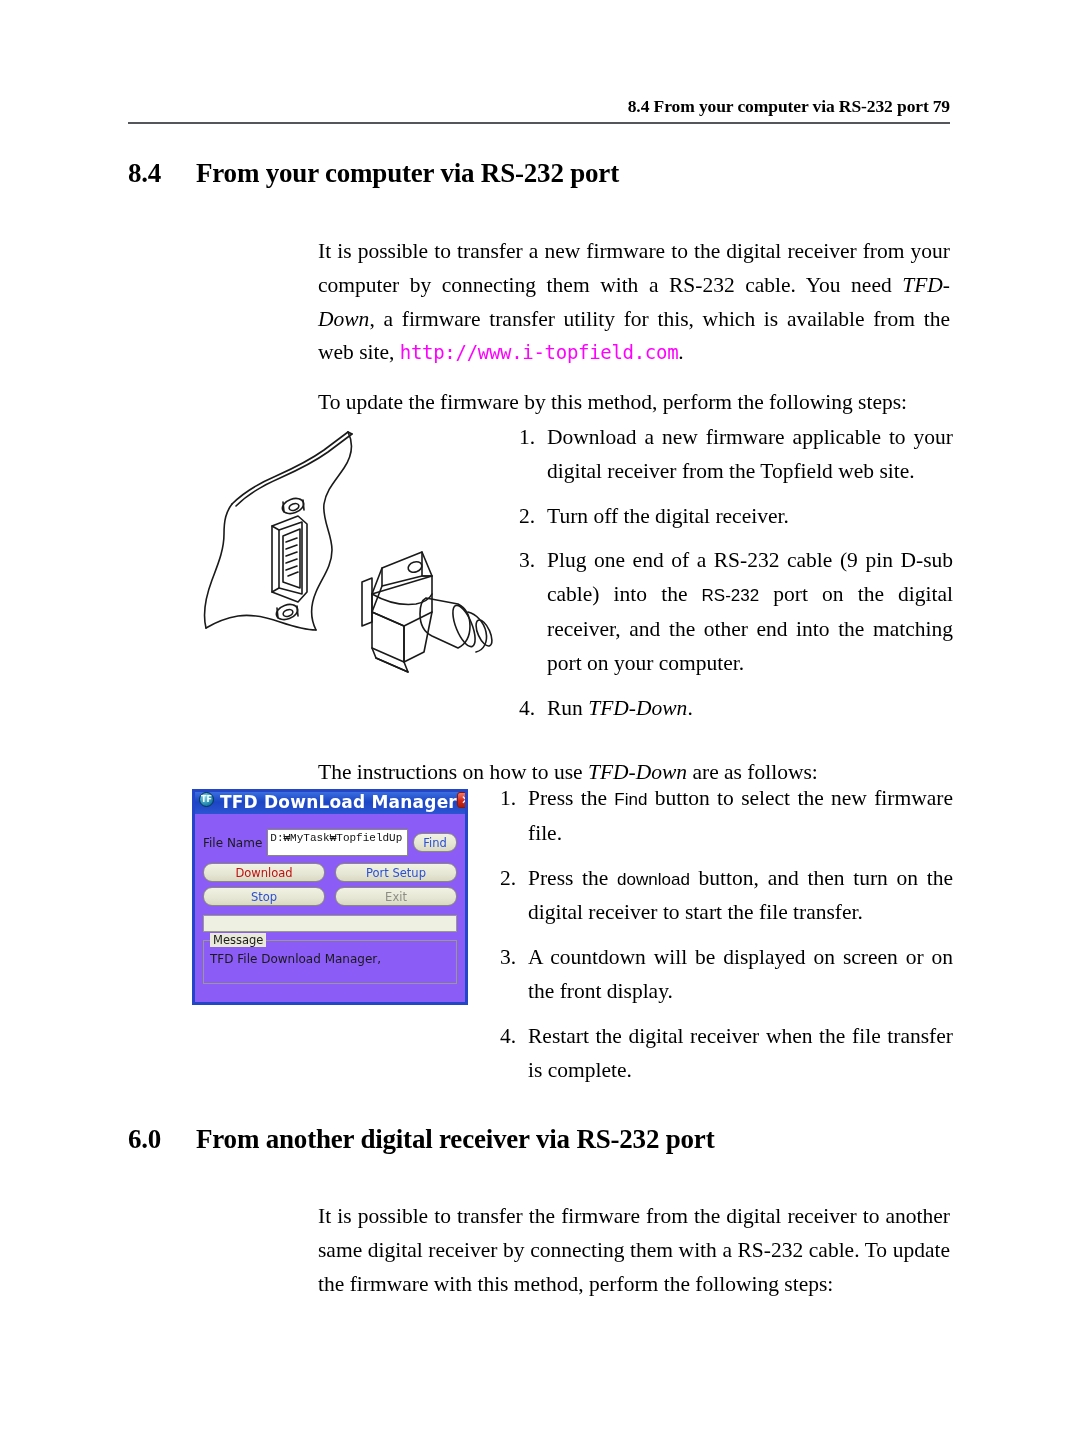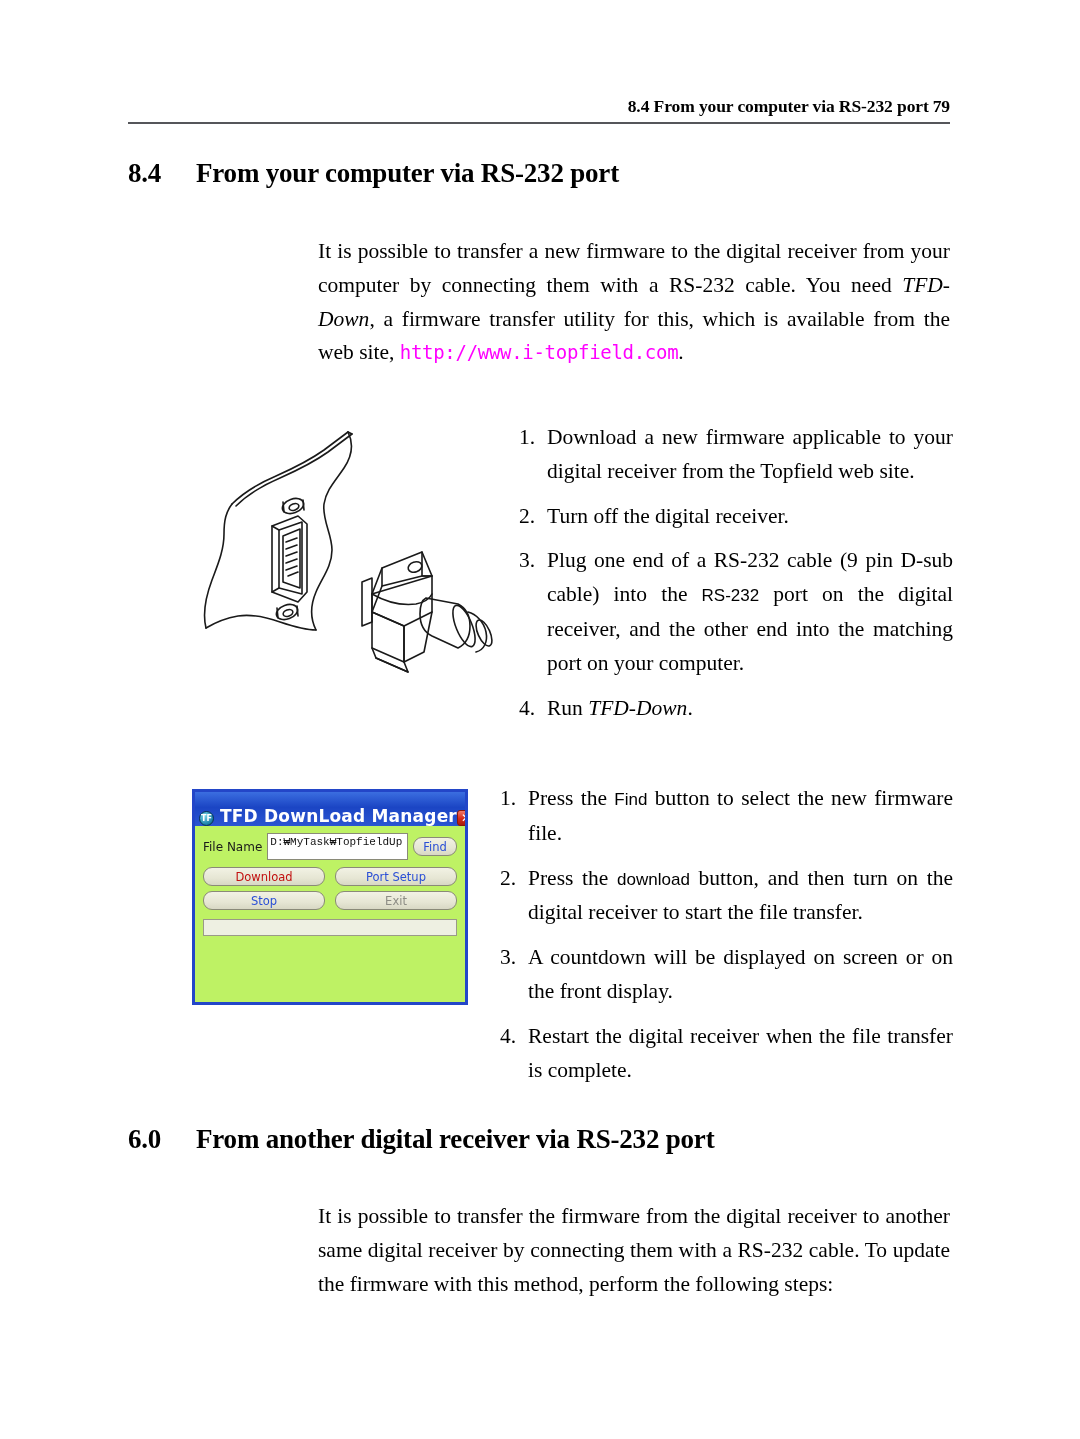--- a/index.html
+++ b/index.html
@@ -148,24 +148,24 @@
     width: 276px;
     height: 216px;
     background: #e9e9d9;
     border: 3px solid #2346c8;
     box-sizing: border-box;
     font-family: "DejaVu Sans", "Liberation Sans", sans-serif;
     overflow: hidden;
   }
   .dlg-titlebar {
     position: relative;
-    height: 34px;
+    height: 22px;
     background: linear-gradient(to bottom, #3b6ee0 0%, #1b45c4 45%, #2b55d2 100%);
     display: flex;
-    align-items: flex-end;
+    align-items: flex-start;
     padding: 0 2px 0 4px;
     box-sizing: border-box;
   }
   .dlg-appicon {
     width: 15px; height: 15px;
     border-radius: 50%;
     background: radial-gradient(circle at 35% 30%, #79d8ea, #1a7fa8 70%, #0d4a66);
     color: #ffffff;
     font-size: 8px;
     font-weight: bold;
@@ -197,24 +197,24 @@
     font-weight: bold;
     display: flex;
     align-items: center;
     justify-content: center;
     line-height: 1;
     flex: 0 0 auto;
     box-sizing: border-box;
   }
   .dlg-body {
     position: relative;
-    padding: 7px 8px 6px 8px;
+    padding: 15px 8px 6px 8px;
     box-sizing: border-box;
     height: calc(100% - 22px);
-    background: #bef264;
+    background: #8b5cf6;
   }
   .row-filename {
     display: flex;
     align-items: center;
     gap: 5px;
     margin-bottom: 7px;
   }
   .lbl-filename {
     font-size: 12px;
     color: #1a1a1a;
@@ -300,20 +300,21 @@
     <span class="hdr-title">8.4 From your computer via RS-232 port</span><span class="hdr-page">79</span>
   </div>
   <div class="header-rule"></div>
 
   <div class="sec-heading" id="heading-84">
     <span class="num">8.4</span><span>From your computer via RS-232 port</span>
   </div>
 
   <div class="body-col" style="top:219px;">
     <p><span>It is possible to transfer a new firmware to the digital receiver from your computer by connecting them with a RS-232 cable. You need </span><i class="ital">TFD-Down</i><span>, a firmware transfer utility for this, which is available from the web site, </span><span class="url">http://www.i-topfield.com</span><span>.</span></p>
+    <p class="last">To update the firmware by this method, perform the following steps:</p>
   </div>
 
   <div class="illus">
     <svg width="340" height="260" viewBox="0 0 340 260">
       <g fill="none" stroke="#1a1a1a" stroke-width="1.6" stroke-linejoin="round" stroke-linecap="round">
 
         <path d="M56,88 C70,74 86,66 100,60 C118,52 134,44 148,34
                  C156,28 164,22 172,16"></path>
         <path d="M172,16 C178,28 176,40 168,52 C160,64 150,74 148,88
                  C146,104 156,118 156,134 C156,150 146,162 140,176
@@ -390,40 +391,47 @@
     <li>
       <span class="marker">3.</span>
       <span class="txt"><span>Plug one end of a RS-232 cable (9 pin D-sub cable) into the </span><span class="sans-key">RS-232</span><span> port on the digital receiver, and the other end into the matching port on your computer.</span></span>
     </li>
     <li class="nojust">
       <span class="marker">4.</span>
       <span class="txt"><span>Run </span><i class="ital">TFD-Down</i><span>.</span></span>
     </li>
   </ol>
 
+  <div class="body-col" style="top:740px;">
+    <p class="last"><span>The instructions on how to use </span><i class="ital">TFD-Down</i><span> are as follows:</span></p>
+  </div>
 
   <div class="dialog">
     <div class="dlg-titlebar">
       <span class="dlg-appicon">TF</span>
       <span class="dlg-title">TFD DownLoad Manager</span>
       <span class="dlg-close">✕</span>
     </div>
     <div class="dlg-body">
       <div class="row-filename">
         <span class="lbl-filename">File Name</span>
         <span class="input-filename">D:₩MyTask₩TopfieldUp</span>
         <span class="btn btn-find">Find</span>
       </div>
       <div class="btn-grid">
         <span class="btn btn-download">Download</span>
         <span class="btn btn-portsetup">Port Setup</span>
         <span class="btn btn-stop">Stop</span>
         <span class="btn btn-exit">Exit</span>
       </div>
       <div class="progressbar"></div>
+      <div class="groupbox">
+        <span class="legend">Message</span>
+        <span class="msgtext">TFD File Download Manager,</span>
+      </div>
     </div>
   </div>
 
   <ol class="steps" id="list-tfddown">
     <li>
       <span class="marker">1.</span>
       <span class="txt"><span>Press the </span><span class="sans-key">Find</span><span> button to select the new firmware file.</span></span>
     </li>
     <li>
       <span class="marker">2.</span>

